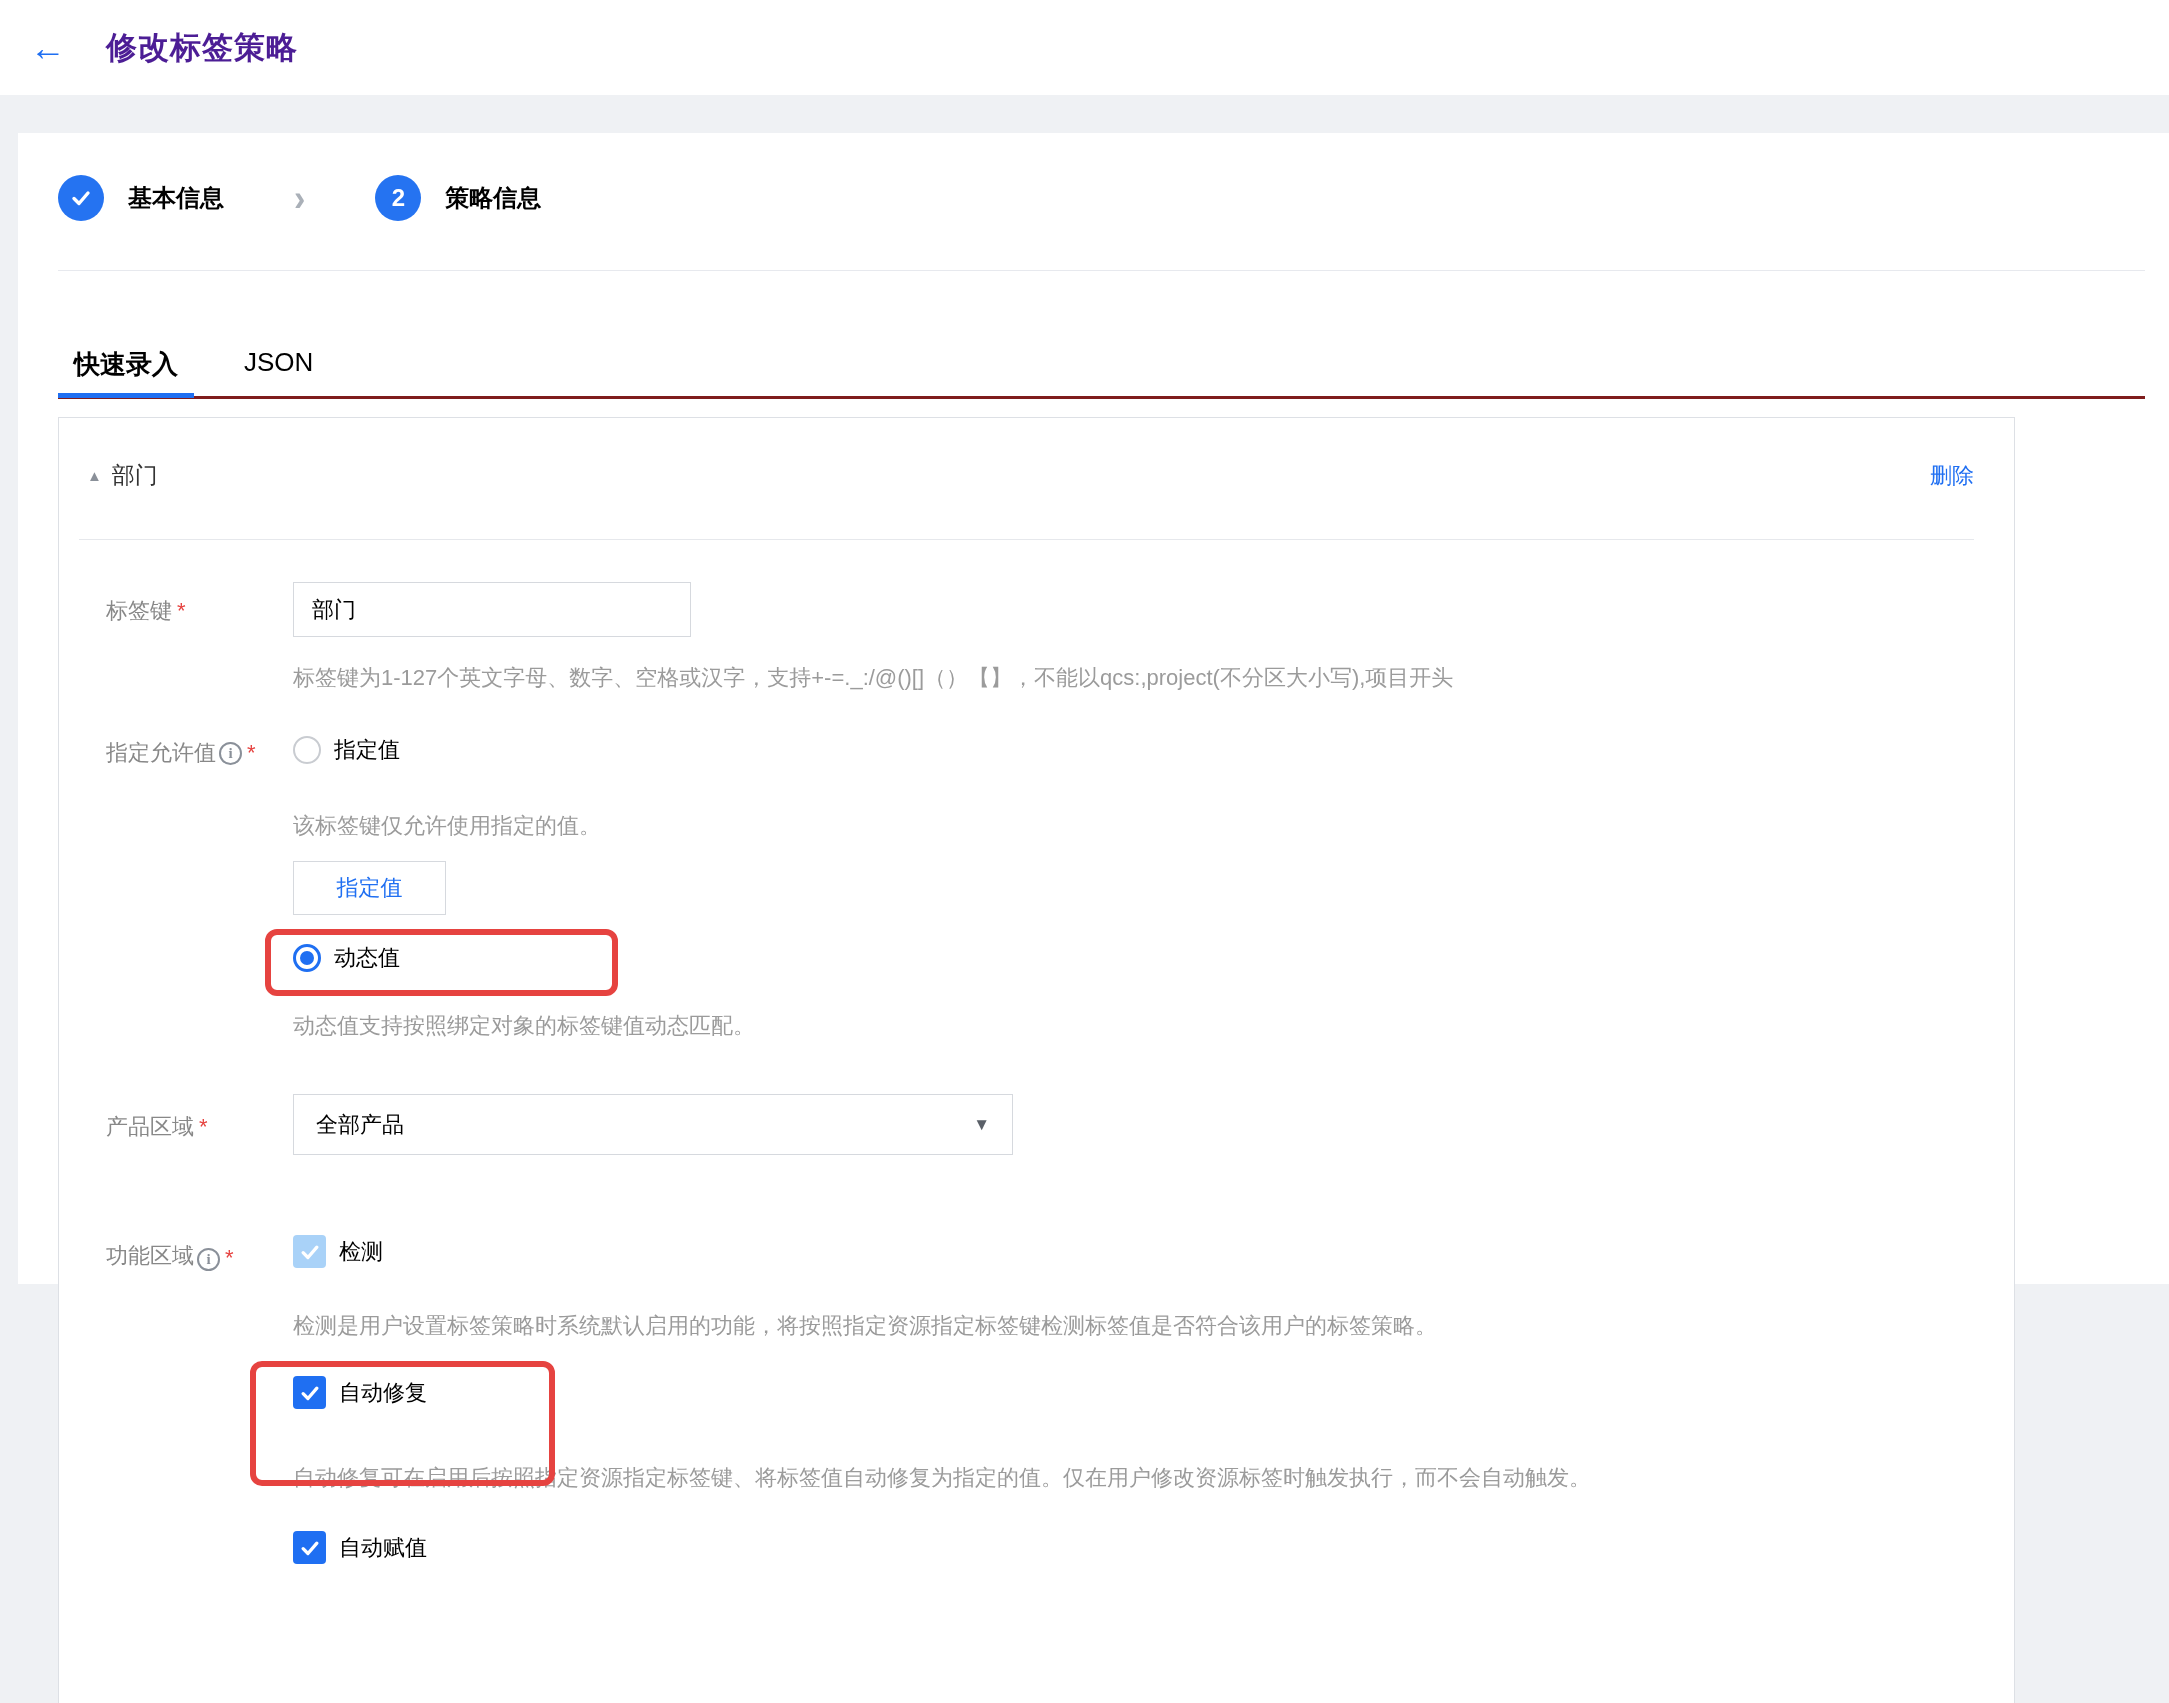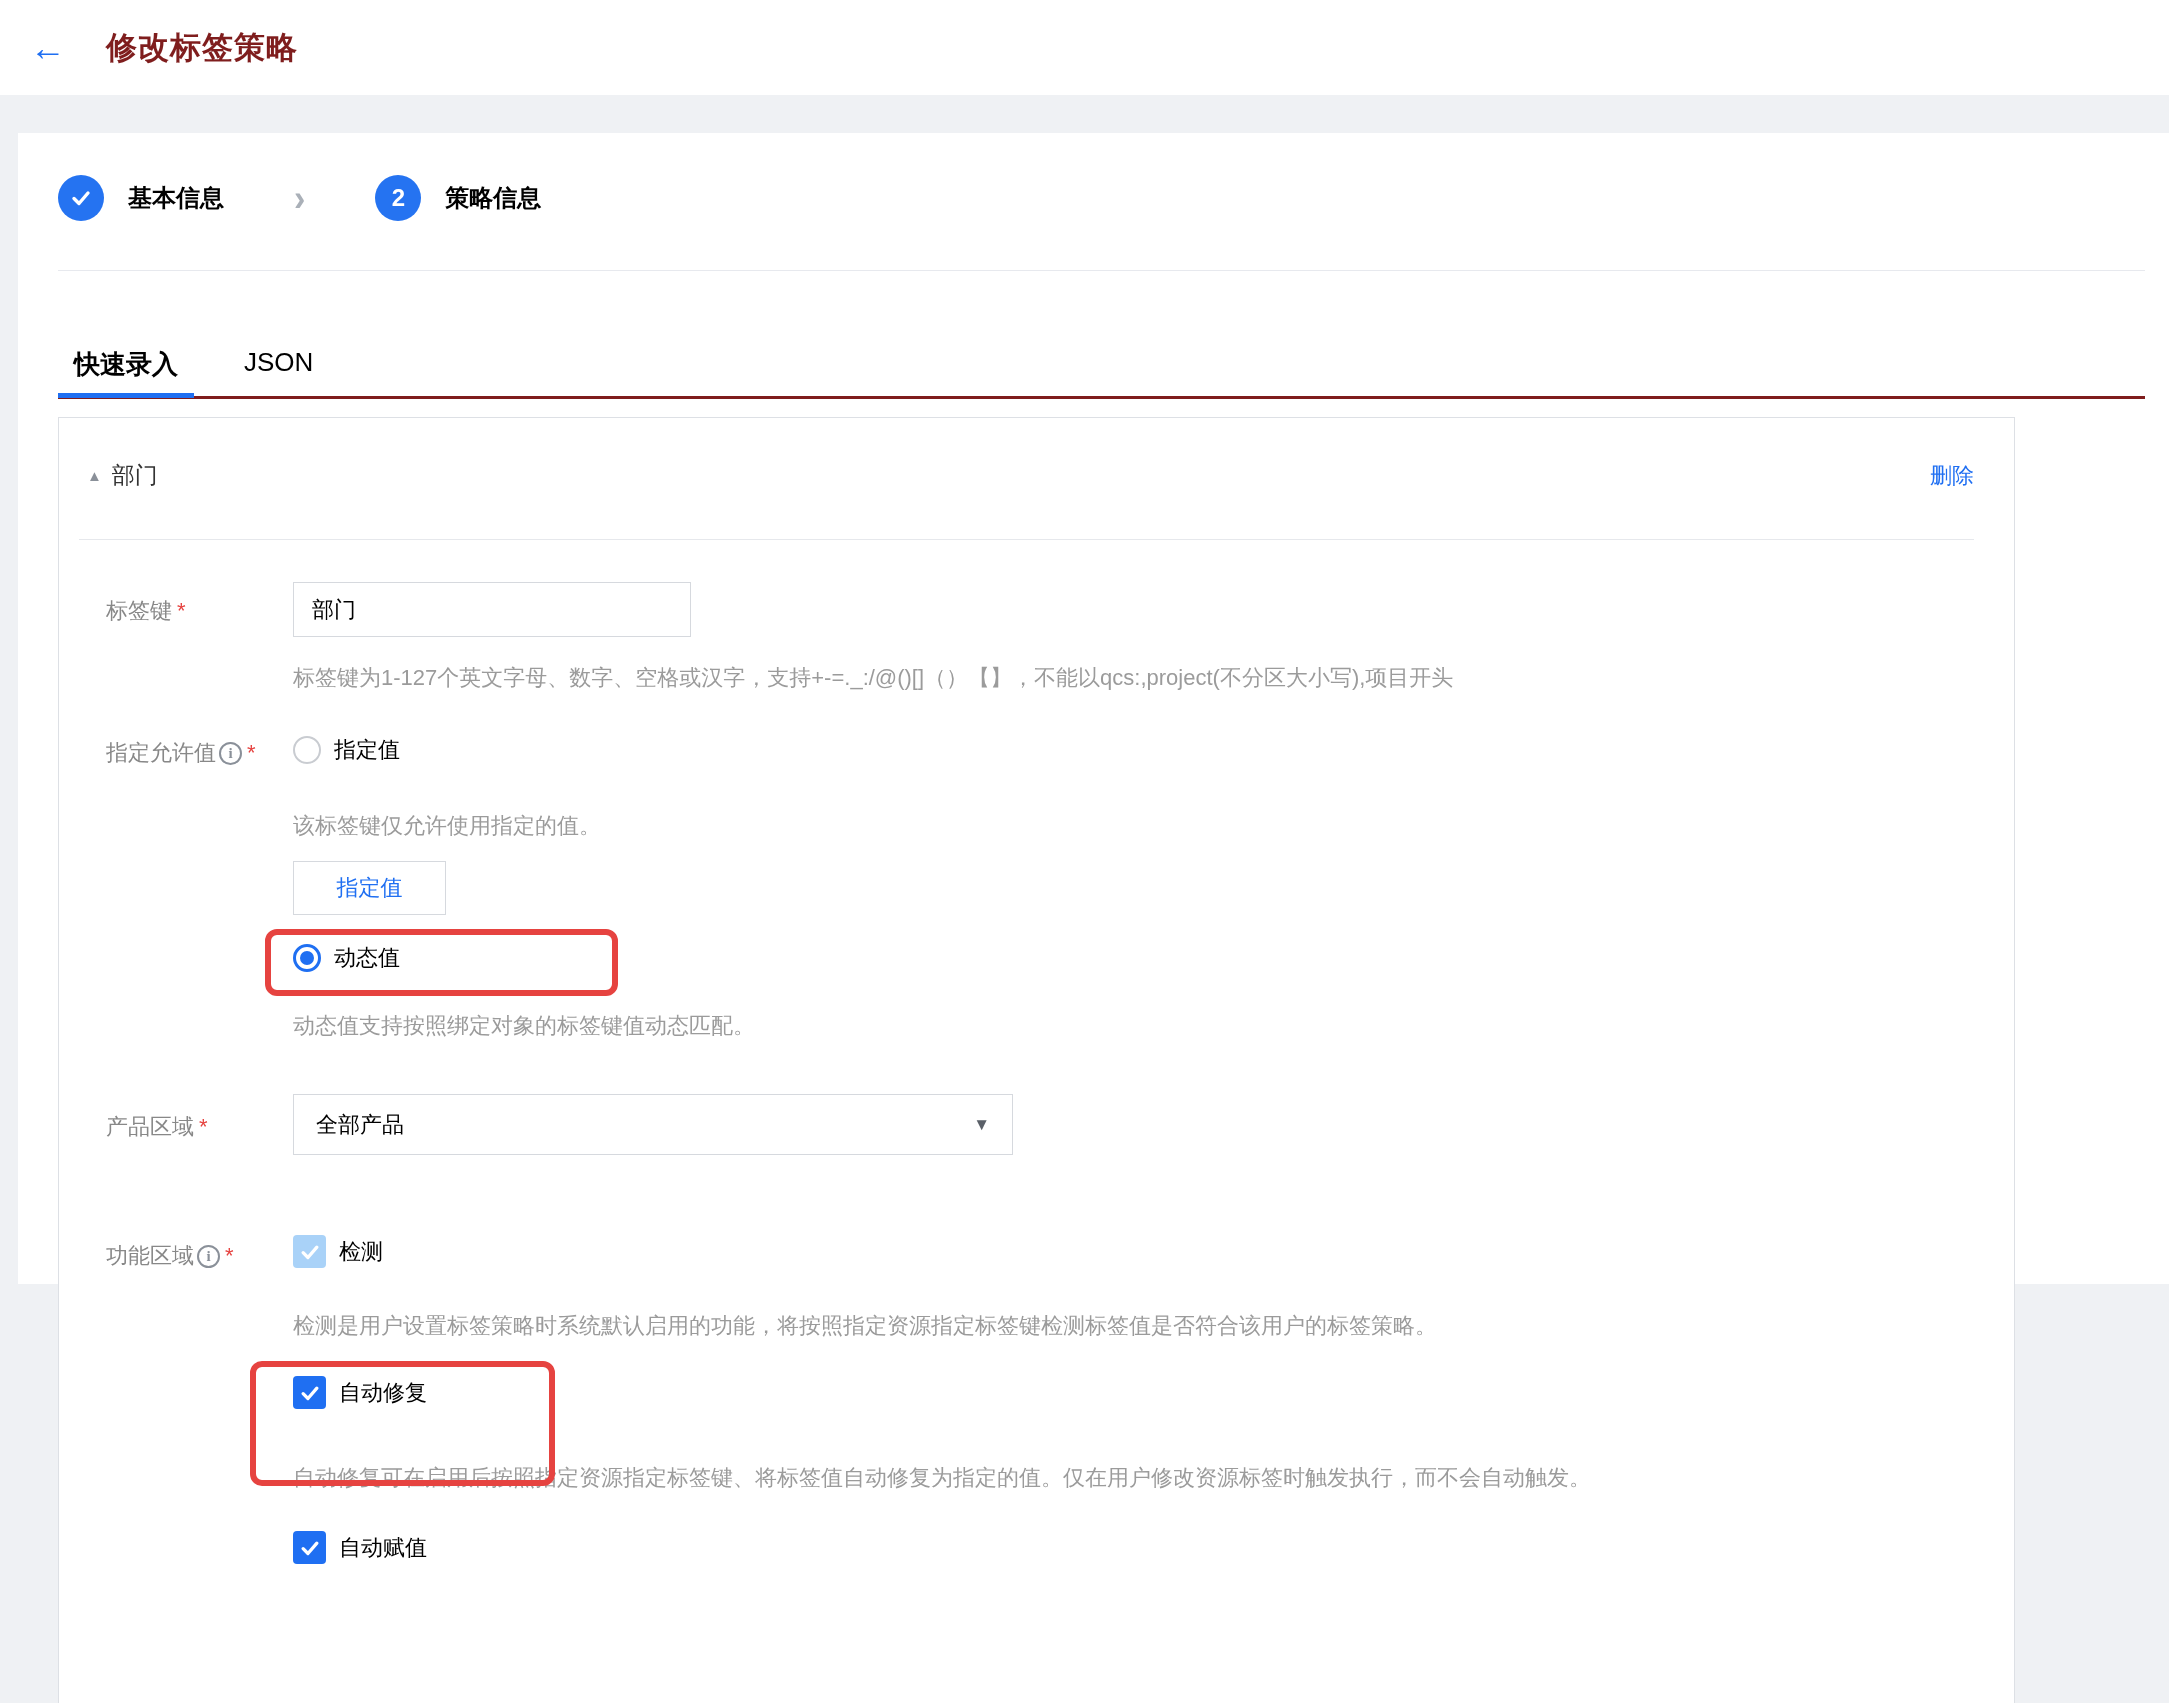--- a/index.html
+++ b/index.html
@@ -8,21 +8,21 @@
     font-family: "Liberation Sans", "DejaVu Sans", sans-serif;
     background: #ffffff;
     color: #000;
     position: relative;
     overflow: hidden;
   }
 
   
   .top-header { height: 95px; background: #fff; display: flex; align-items: center; padding-left: 30px; }
   .back-icon { color: #1f6ff2; font-size: 36px; line-height: 36px; margin-right: 40px; cursor: pointer; }
-  .page-title { font-size: 31px; font-weight: bold; color: #7f1d1d; letter-spacing: 1px; }
+  .page-title { font-size: 31px; font-weight: bold; color: #4c1d95; letter-spacing: 1px; }
 
   
   .workspace { background: #eff1f4; height: 1609px; padding-top: 38px; }
   .card { margin-left: 18px; width: 2151px; height: 1151px; background: #fff; padding: 42px 24px 0 40px; }
 
   
   .stepper { display: flex; align-items: center; height: 46px; }
   .step { display: flex; align-items: center; }
   .step-circle { width: 46px; height: 46px; border-radius: 50%; background: #2573f1; display: flex; align-items: center; justify-content: center; flex: none; }
   .step-circle svg { width: 24px; height: 24px; }
@@ -86,21 +86,21 @@
   .red-box-2 { left: -43px; top: -15px; width: 305px; height: 125px; }
 
   
   .mt-row1 { margin-top: 42px; }
   .mt-row2 { margin-top: 44px; }
   .mt-row3 { margin-top: 54px; }
   .mt-row4 { margin-top: 80px; }
   .pt14 { padding-top: 14px; }
   .pt2  { padding-top: 2px; }
   .pt18 { padding-top: 18px; }
-  .pt6  { padding-top: 6px; }
+  .pt6  { padding-top: 6px; align-items: flex-end; }
 </style>
 </head>
 <body>
 
 <div class="top-header">
   <span class="back-icon">←</span>
   <span class="page-title">修改标签策略</span>
 </div>
 
 <div class="workspace">

